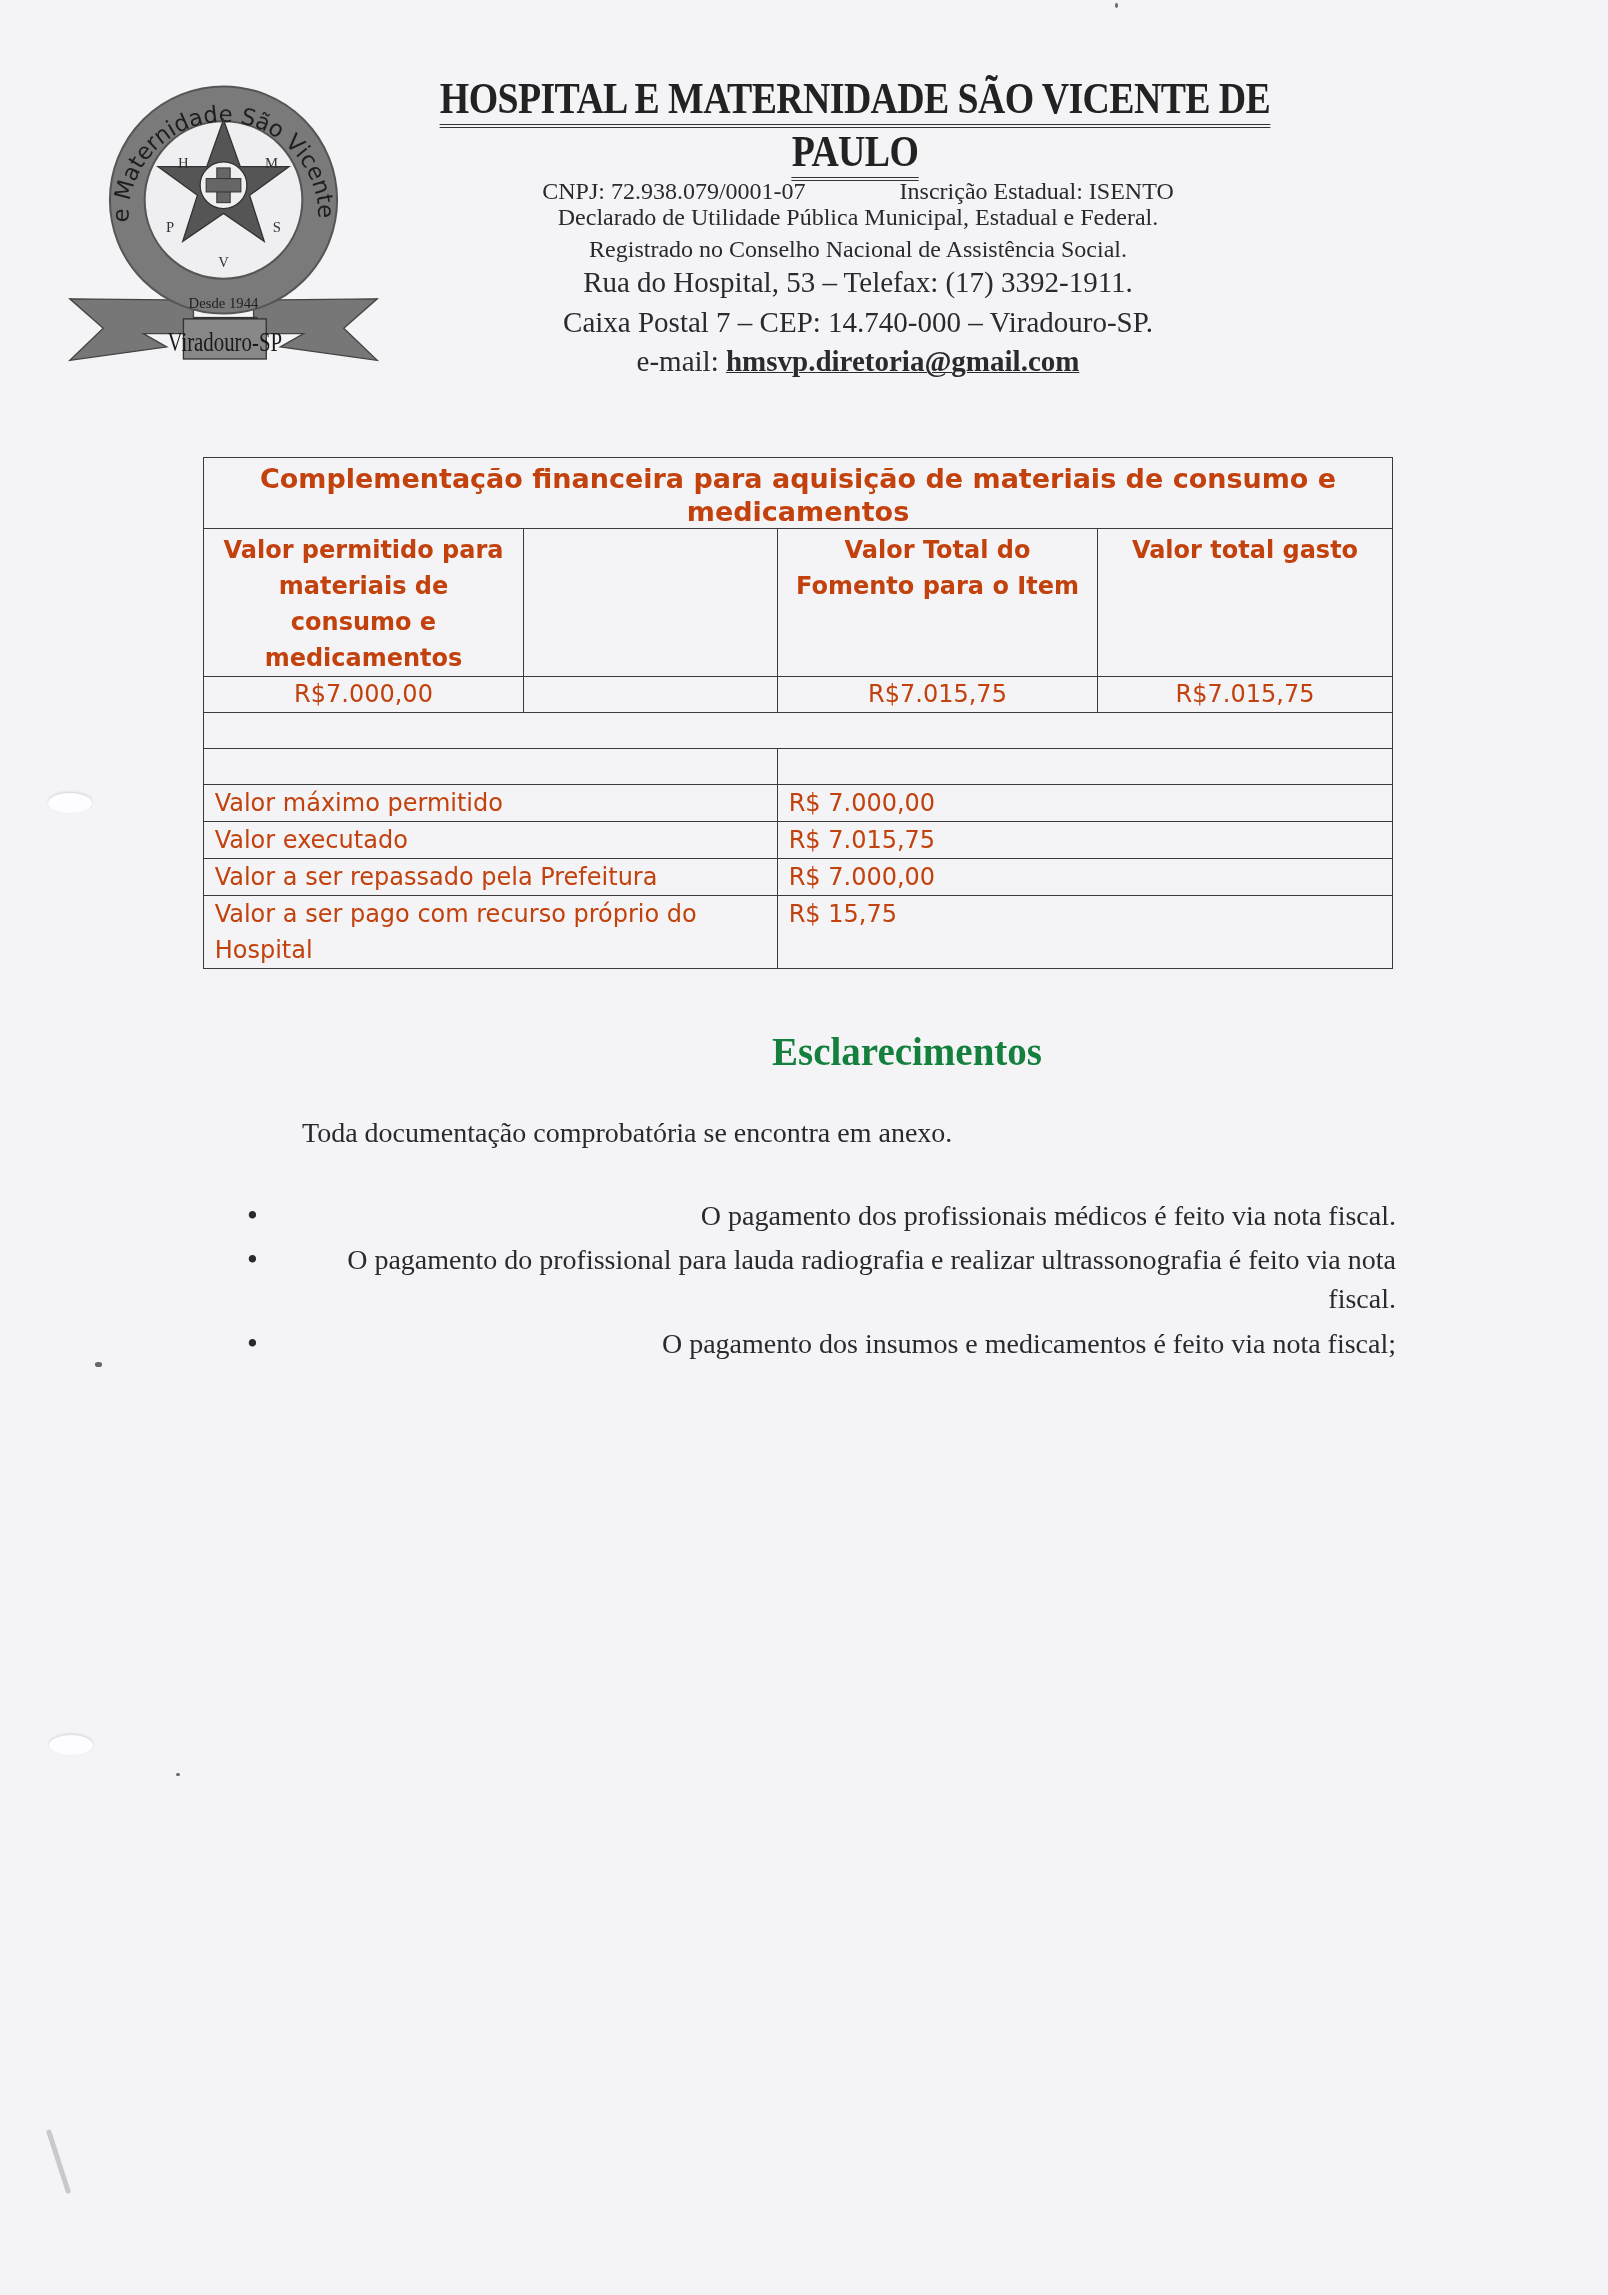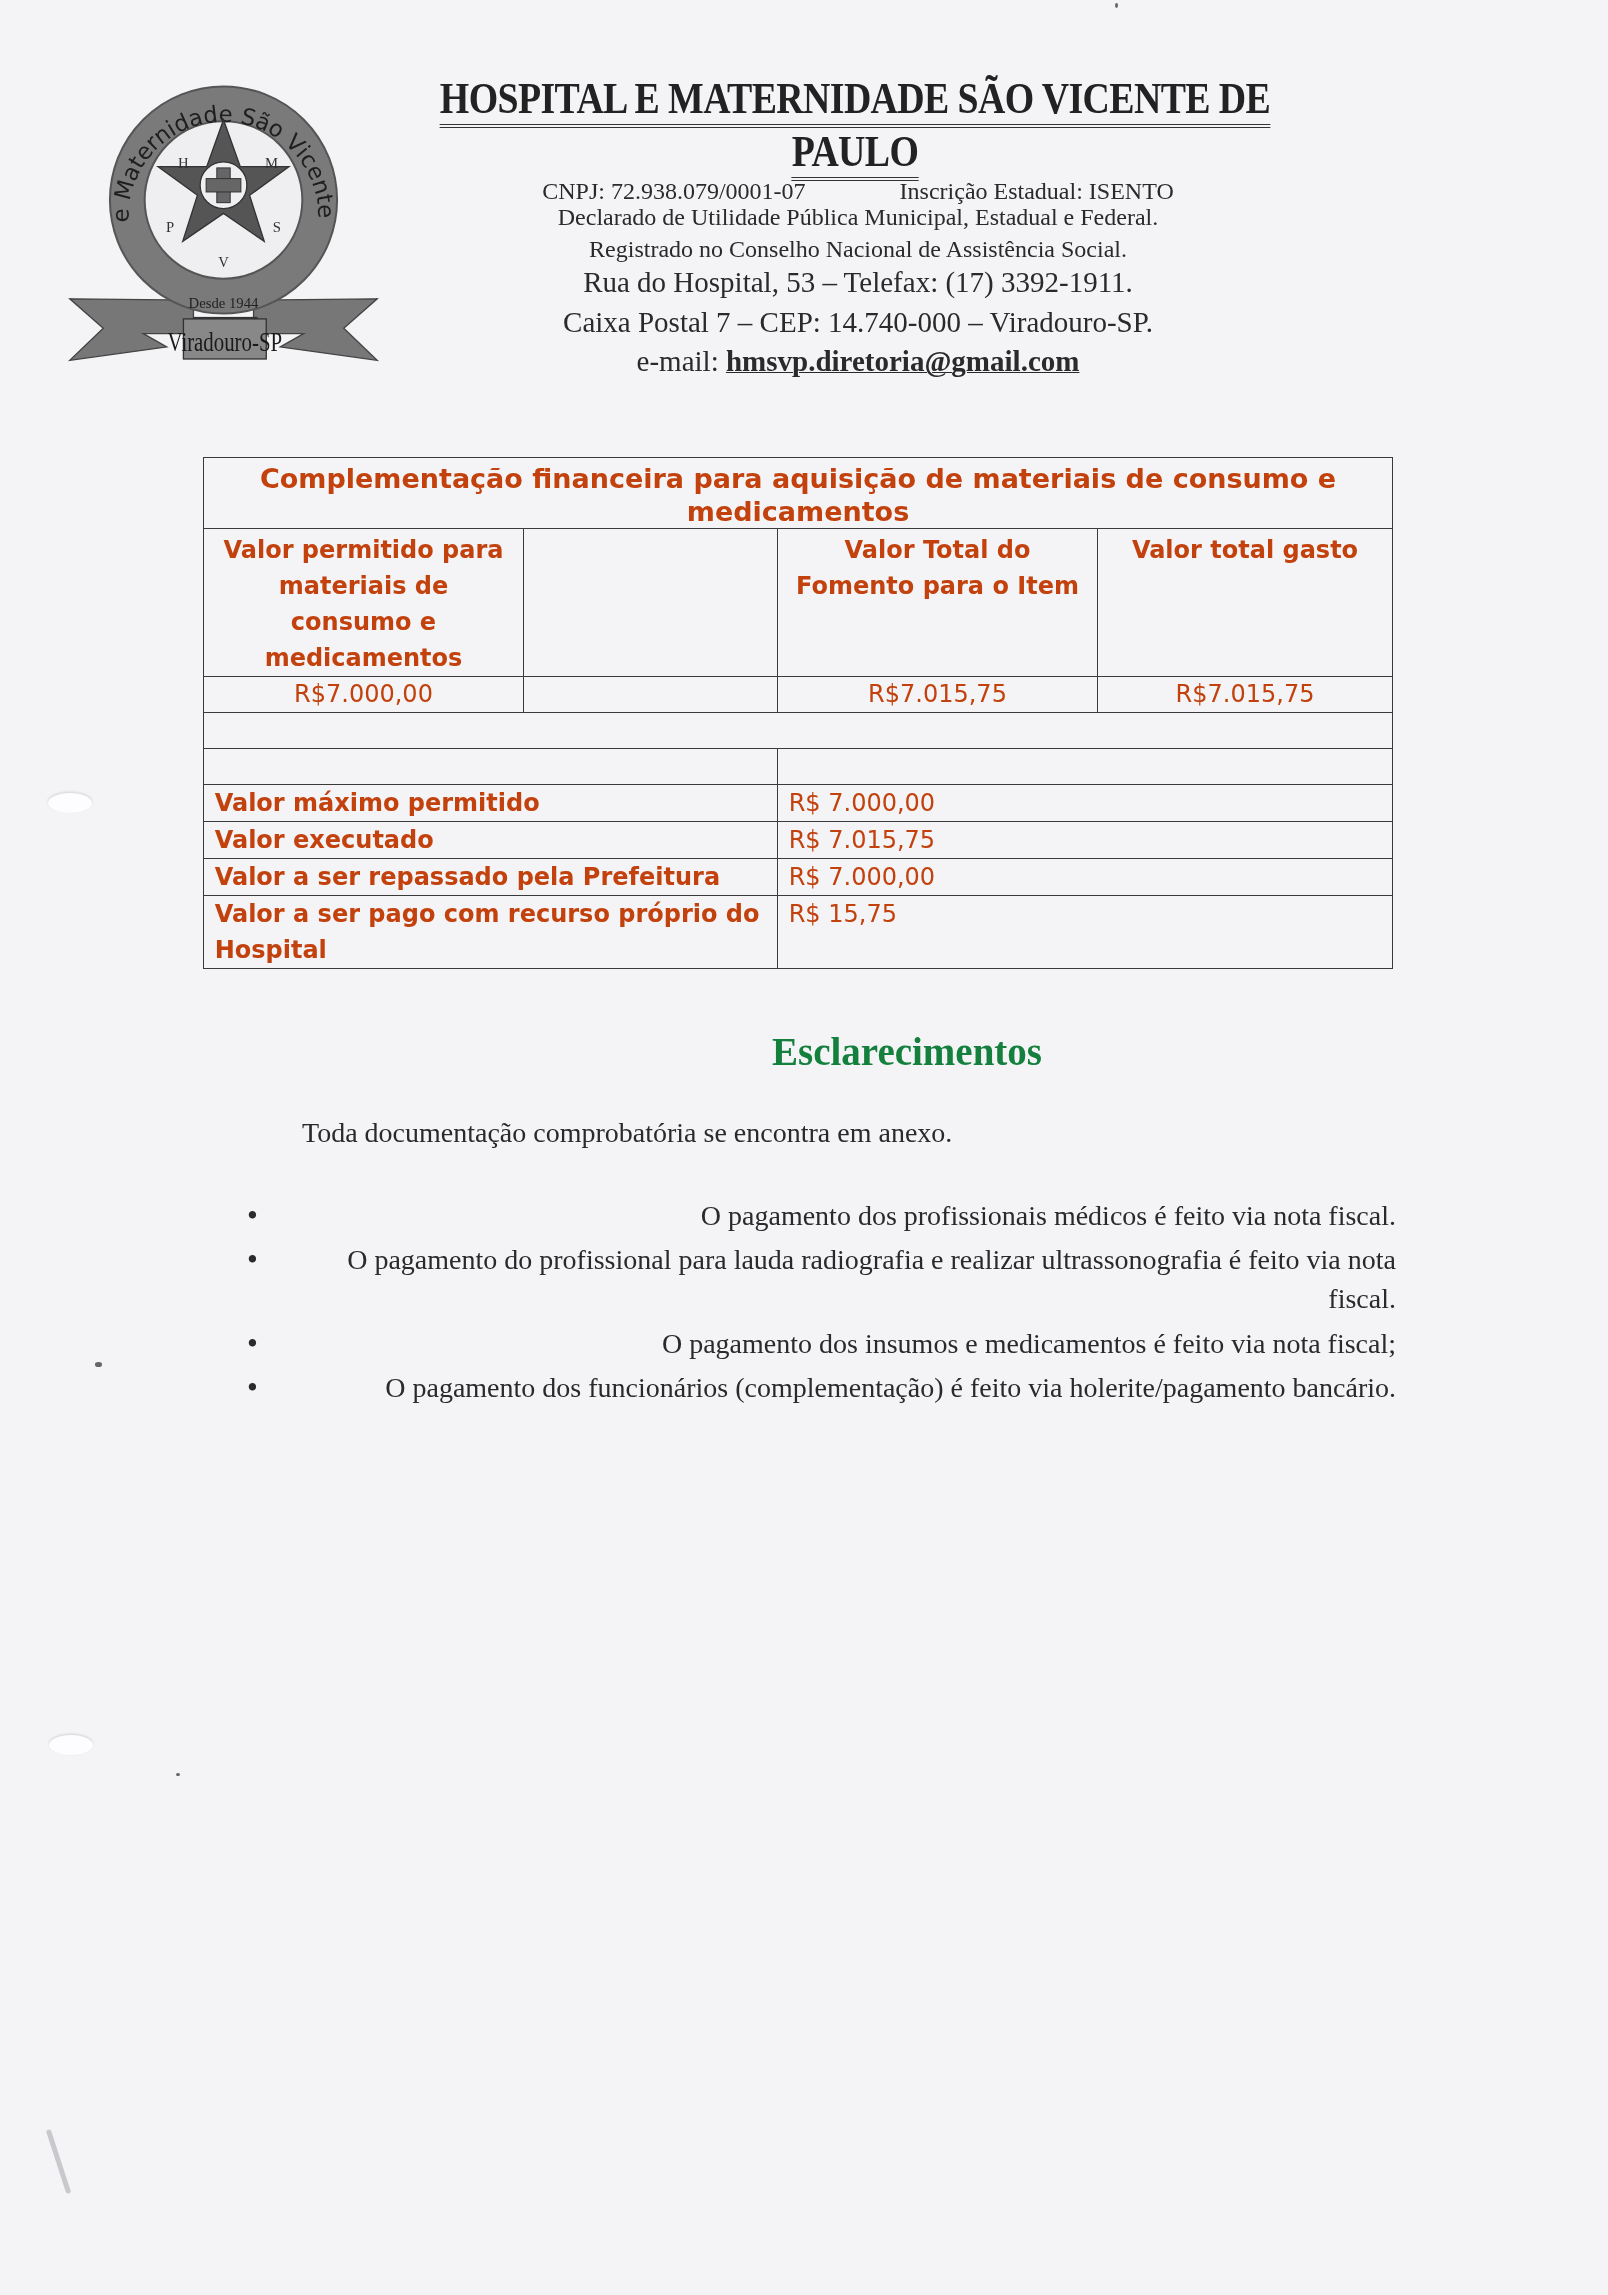--- a/index.html
+++ b/index.html
@@ -39,21 +39,21 @@
   #fin-table {
     left: 203px; top: 457px; width: 1188px;
     border-collapse: collapse; table-layout: fixed;
     font-family: "DejaVu Sans", sans-serif; font-size: 24px; color: #c2410c;
   }
   #fin-table td { border: 1.7px solid #3a3a3c; padding: 0 10.7px; vertical-align: top; }
   .t-title { text-align: center; font-weight: bold; font-size: 27px; line-height: 33px; padding-top: 4px !important; height: 40px; }
   .t-head { text-align: center; font-weight: bold; line-height: 36px; height: 137px; padding-top: 2.7px !important; }
   .t-val { text-align: center; line-height: 35px; height: 35px; }
   .t-empty { height: 35px; }
-  .s-label { font-weight: bold; line-height: 36px; height: 35px; }
+  .s-label { font-weight: normal; line-height: 36px; height: 35px; }
   .s-val { line-height: 36px; height: 35px; }
 
   
   #esc-title { left: 468px; width: 574px; top: 1029px; text-align: right;
     font-size: 39px; font-weight: bold; color: #15803d; }
   #esc-intro { left: 302px; top: 1117px; font-size: 28px; }
   #esc-list { left: 247px; top: 1196px; width: 1149px; margin: 0; padding: 0; list-style: none; font-size: 28px; line-height: 39px; }
   #esc-list li { position: relative; padding-left: 55px; margin-bottom: 5.3px; text-align: right; }
   #esc-list li::before { content: "\2022"; position: absolute; left: 0; top: 0; font-size: 31px; }
 
@@ -161,21 +161,20 @@
   </tr>
 </tbody>
   </table>
 
 <div id="esc-title" class="abs">Esclarecimentos</div>
 <div id="esc-intro" class="abs">Toda documentação comprobatória se encontra em anexo.</div>
 <ul id="esc-list" class="abs">
   <li>O pagamento dos profissionais médicos é feito via nota fiscal.</li>
   <li>O pagamento do profissional para lauda radiografia e realizar ultrassonografia é feito via nota fiscal.</li>
   <li>O pagamento dos insumos e medicamentos é feito via nota fiscal;</li>
-  <li>O pagamento dos funcionários (complementação) é feito via holerite/pagamento bancário.</li>
 </ul>
 
 <div class="hole" style="left:48px; top:793px;"></div>
 <div class="hole" style="left:49px; top:1735px;"></div>
 <div class="speck" style="left:95px; top:1362px; width:6.7px; height:4.7px;"></div>
 <div class="speck" style="left:176px; top:1773px; width:4px; height:3.3px;"></div>
 <div class="speck" style="left:1115px; top:2.7px; width:3.3px; height:5.3px;"></div>
 <div class="abs" style="left:56px; top:2128px; width:5.3px; height:67px; background:#c9c8cc; transform:rotate(-18deg); border-radius:2.7px;"></div>
 
 

